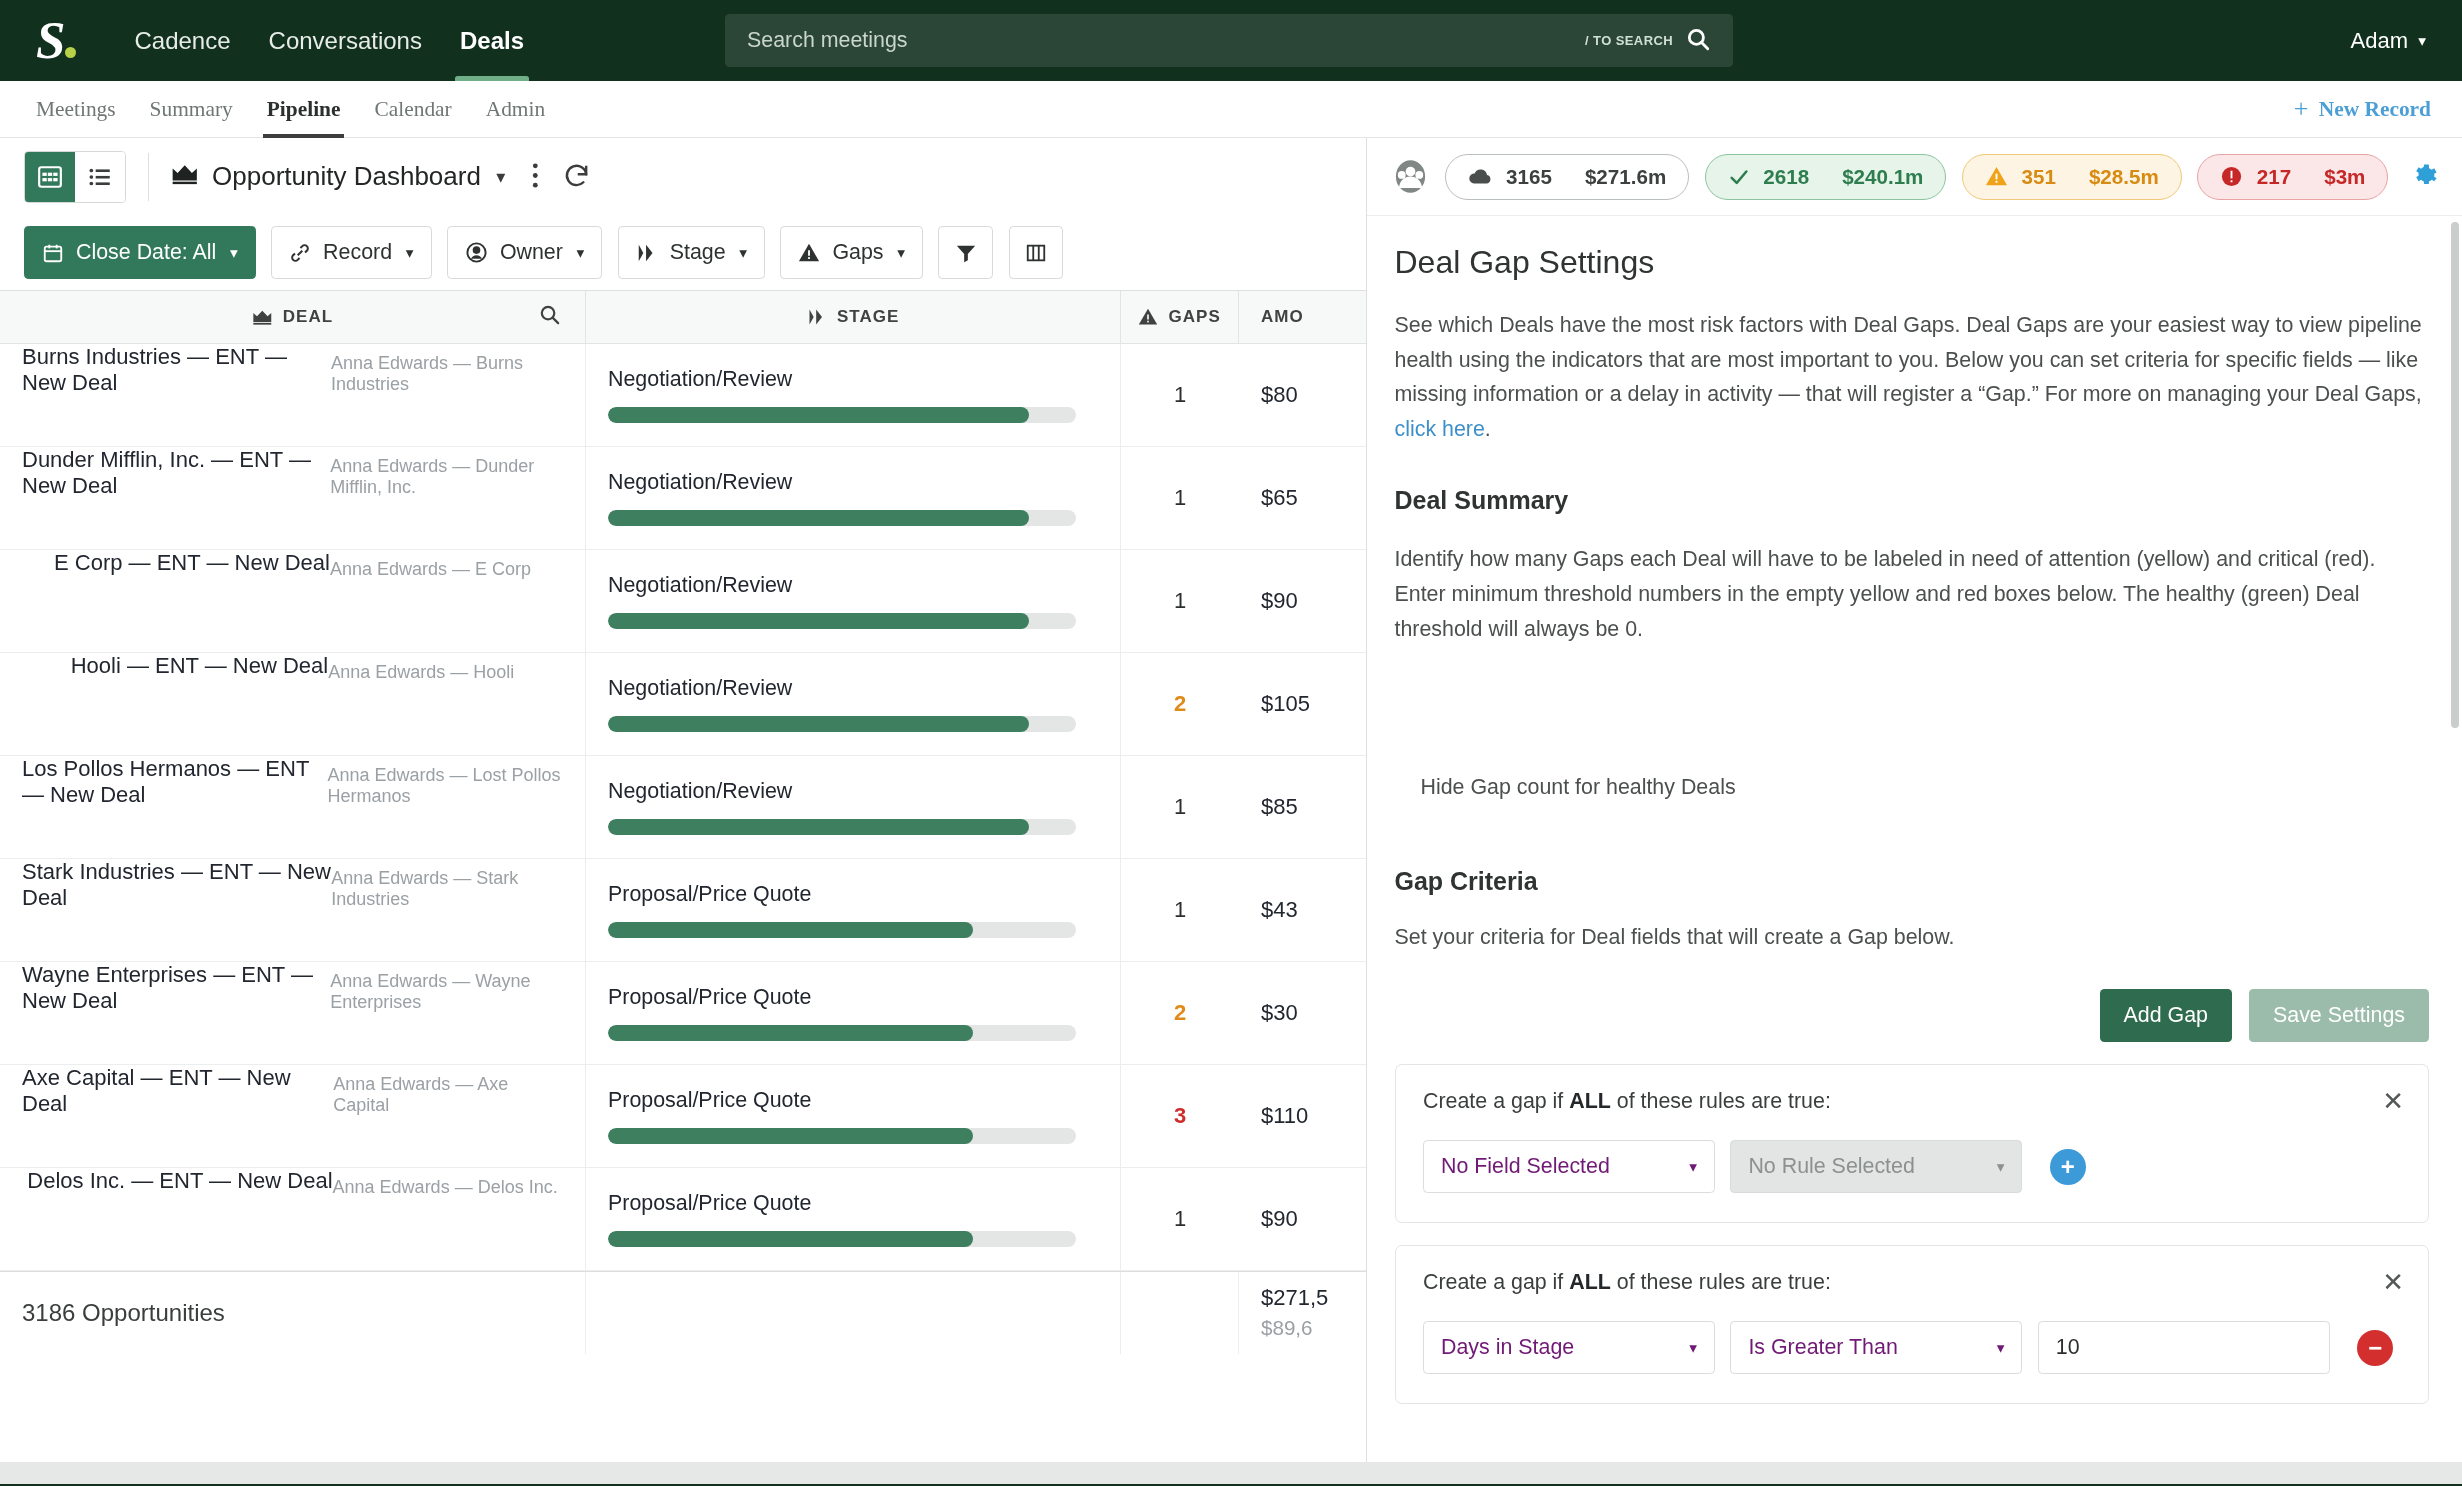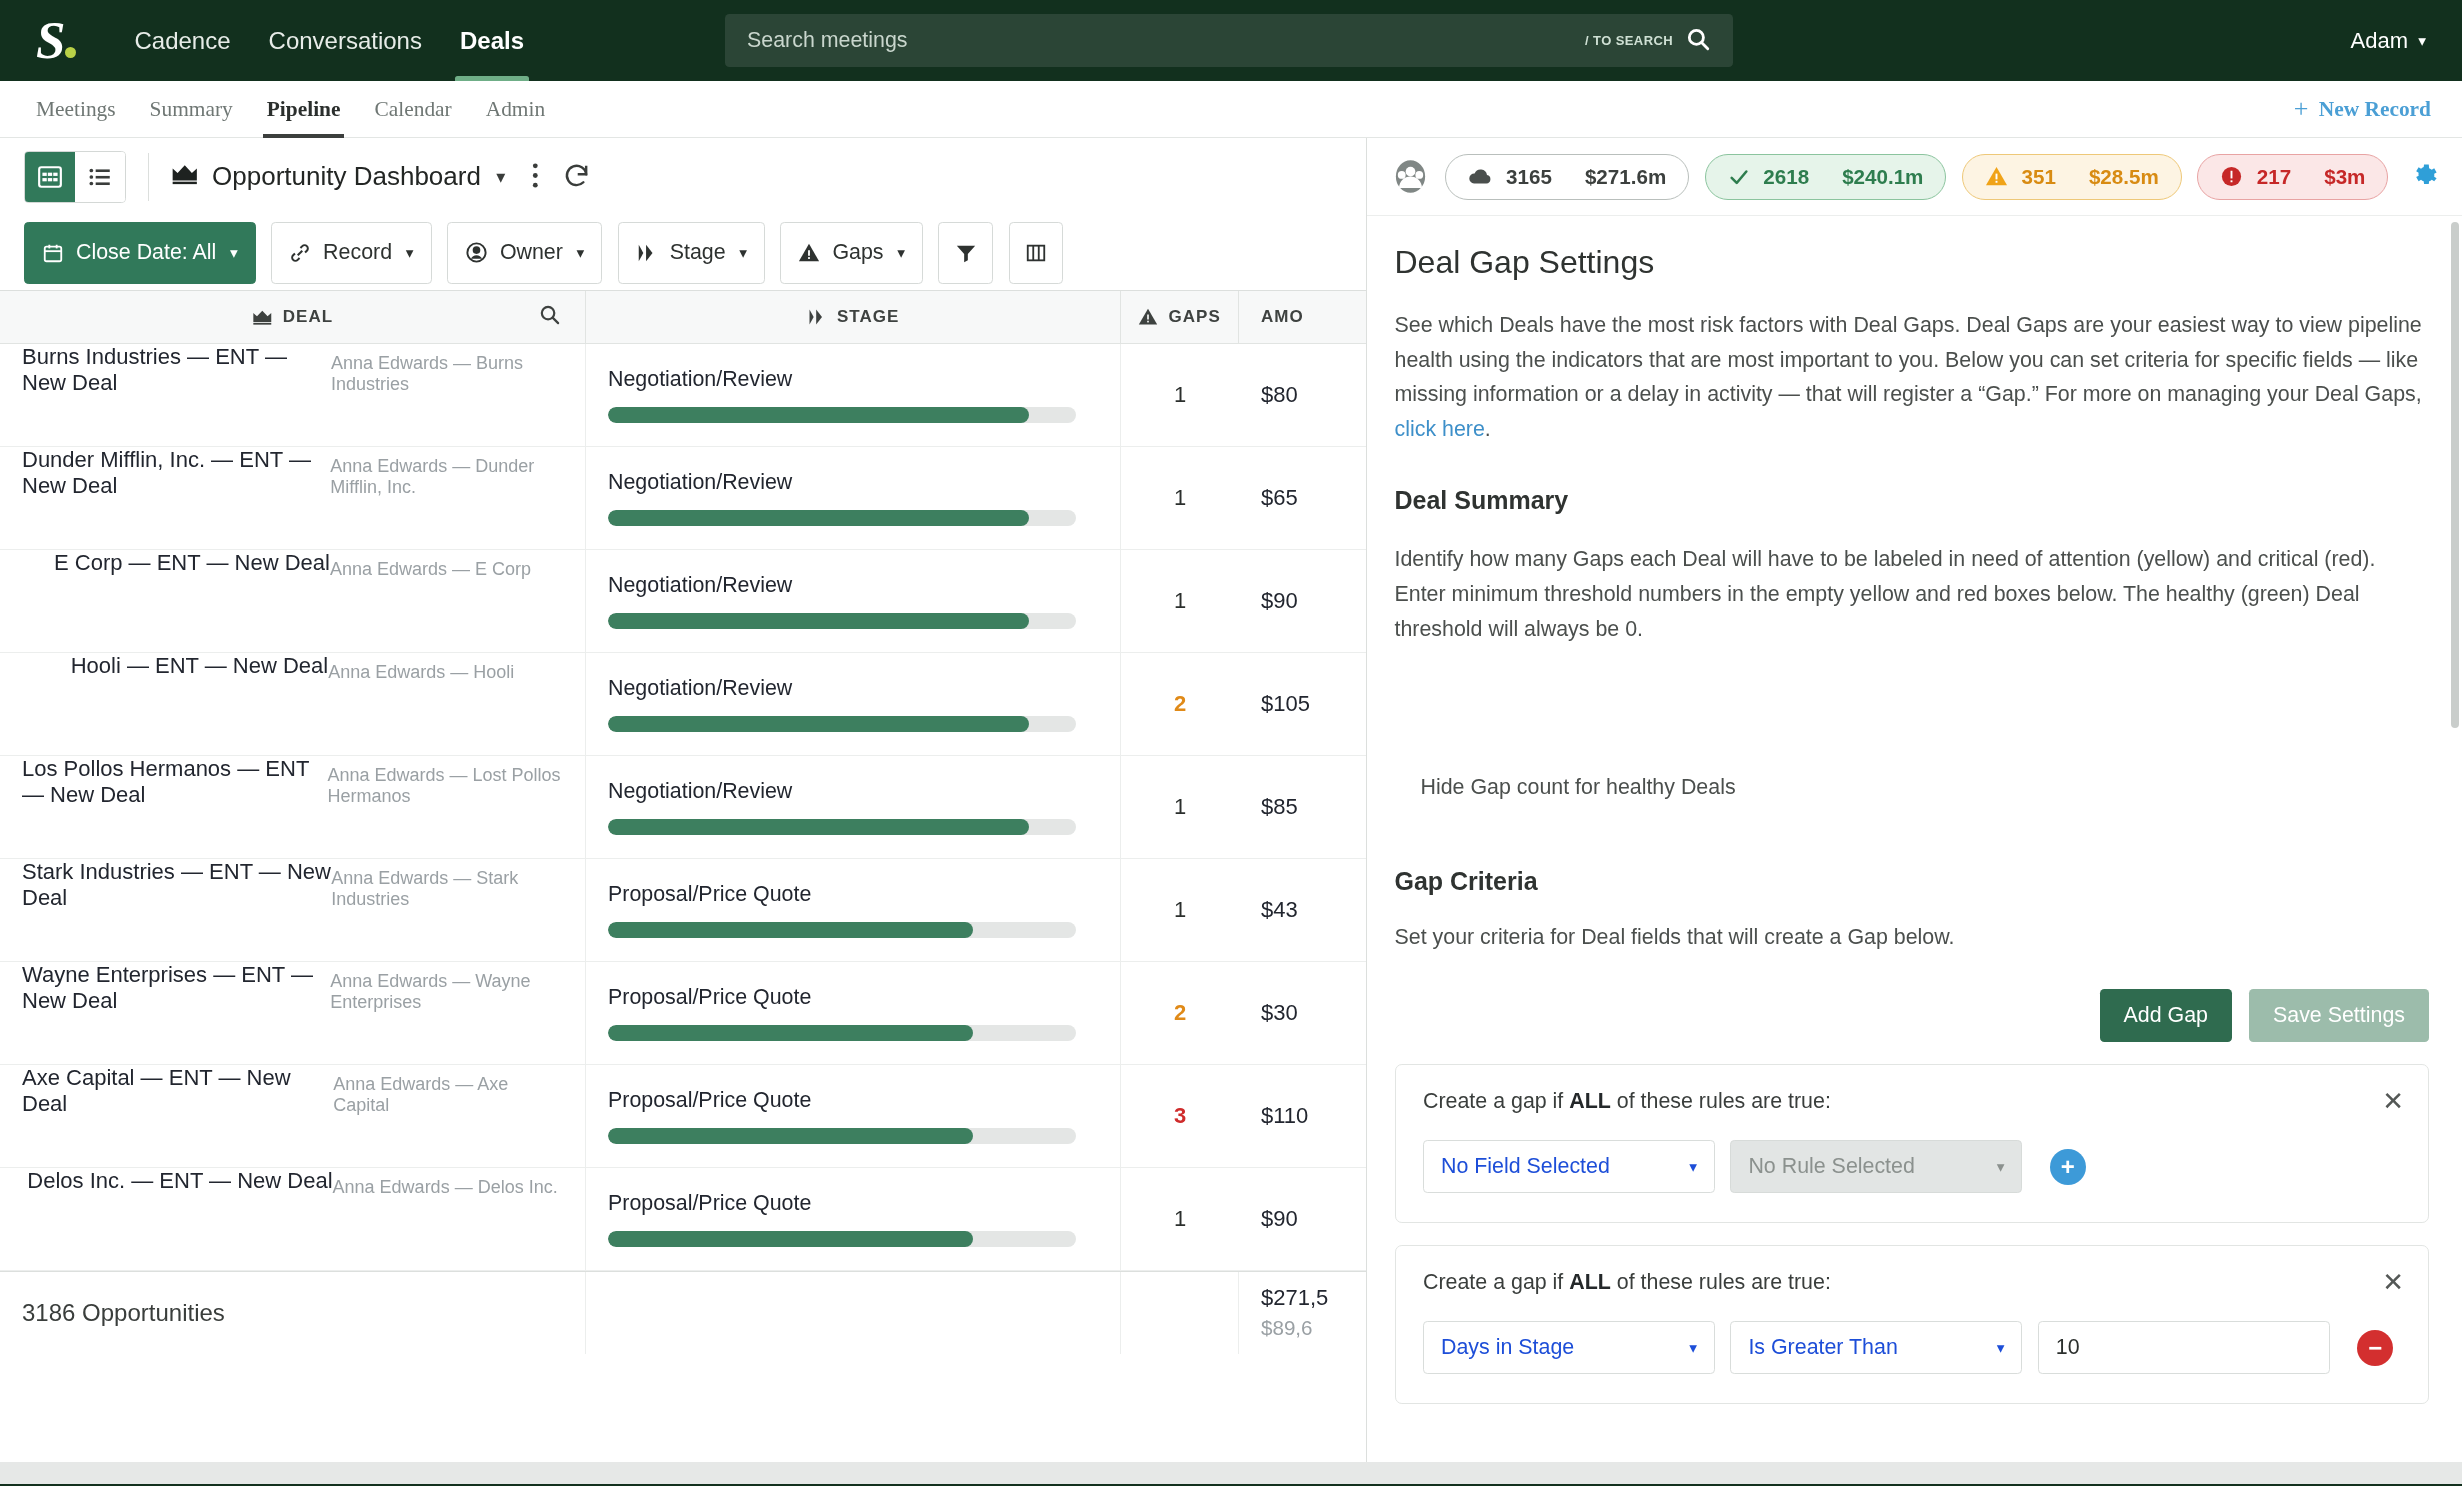--- a/index.html
+++ b/index.html
@@ -94,21 +94,21 @@
   .dash-title .chev { margin-left:15.4px; font-size:18px; color:#3a3d3b; }
   .kebab { margin-left:26px; cursor:pointer; letter-spacing:0; }
   .refresh { margin-left:22px; cursor:pointer; }
 
   
   .filterbar {
     height:76px; display:flex; align-items:center; gap:15.4px; padding:0 24px;
     border-bottom:0.9px solid #dcdfdd;
   }
   .chip {
-    height:62px; border:0.9px solid #d6dad8; border-radius:4.3px; background:#ffffff;
+    height:53px; border:0.9px solid #d6dad8; border-radius:4.3px; background:#ffffff;
     display:flex; align-items:center; padding:0 17px; font-size:21.4px; color:#2e3230; cursor:pointer;
     white-space:nowrap;
   }
   .chip .ic { margin-right:12px; display:flex; align-items:center; }
   .chip .chev { margin-left:13.7px; font-size:15.4px; }
   .chip.primary { background:#31795a; border-color:#31795a; color:#ffffff; }
   .chip.icon-only { padding:0 15.4px; }
 
   
   .table-wrap { flex:1; overflow:hidden; display:flex; flex-direction:column; }
@@ -189,21 +189,21 @@
     border:0.9px solid #e2e5e3; border-radius:6.9px; background:#ffffff;
     padding:24px 27.5px 29px 27.5px; margin-top:22px; position:relative;
   }
   .gapcard .ctitle { font-size:21.4px; color:#3a3e3c; }
   .gapcard .ctitle b { font-weight:700; color:#24282a; }
   .gapcard .x { position:absolute; right:24px; top:20.6px; font-size:26px; color:#545856; cursor:pointer; }
   .gaprow { display:flex; align-items:center; gap:15.4px; margin-top:26px; }
   .sel {
     height:53px; border:0.9px solid #d9dddb; border-radius:4.3px; background:#ffffff;
     display:flex; align-items:center; justify-content:space-between;
-    padding:0 17px; font-size:21.4px; color:#1d4ed8; width:292px; cursor:pointer;
+    padding:0 17px; font-size:21.4px; color:#701a75; width:292px; cursor:pointer;
   }
   .sel.disabled { background:#e2e5e4; color:#8b918e; border-color:#d7dbd9; }
   .sel .chev { font-size:15.4px; margin-left:13.7px; }
   .txtin {
     height:53px; border:0.9px solid #d9dddb; border-radius:4.3px; background:#ffffff;
     display:flex; align-items:center; padding:0 17px; font-size:21.4px; color:#2b2f2d; width:292px;
   }
   .circbtn { width:36px; height:36px; border-radius:50%; display:flex; align-items:center;
              justify-content:center; color:#ffffff; font-size:24px; font-weight:700; cursor:pointer;
              margin-left:12px; line-height:1; }

